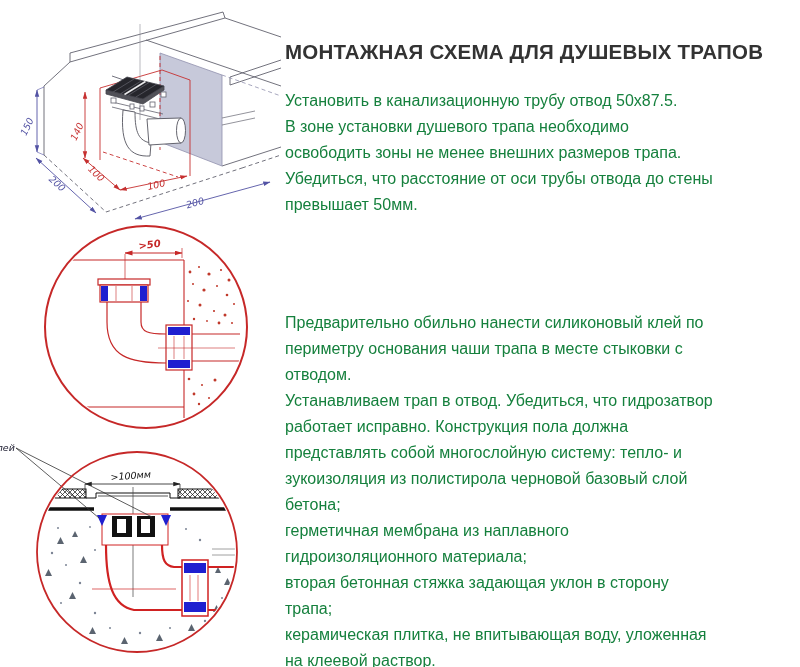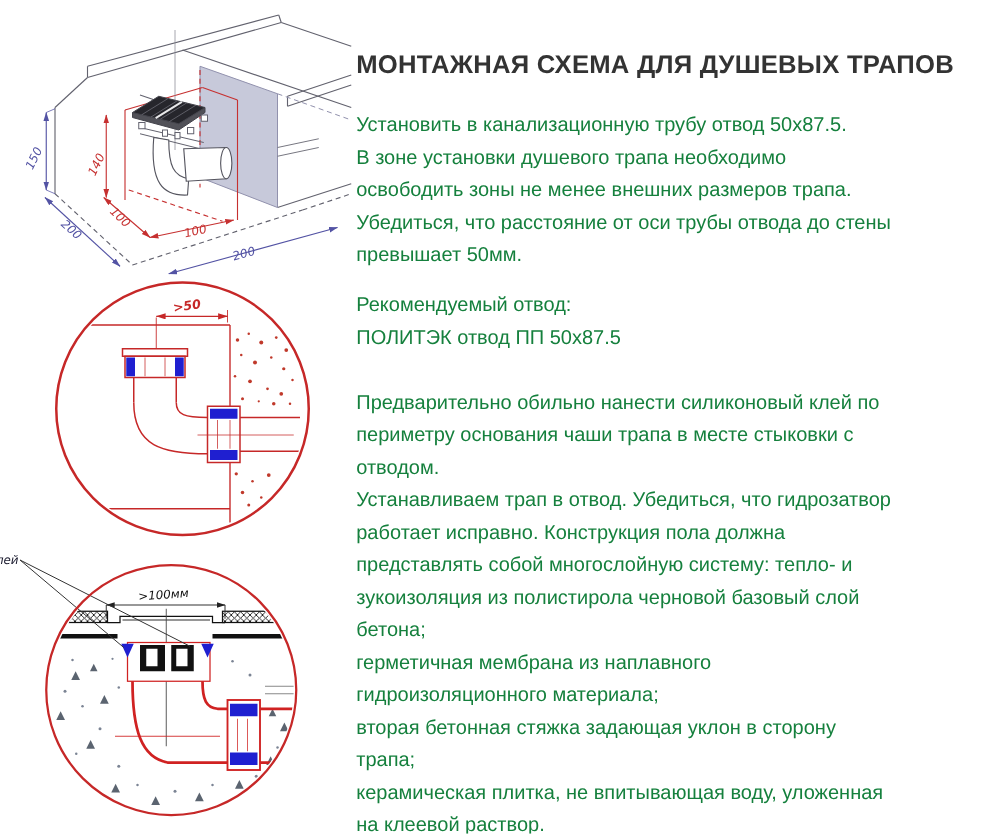--- a/index.html
+++ b/index.html
@@ -322,22 +322,20 @@
     </svg>
   </div>
 
   <div class="text-col">
     <h1 class="title">МОНТАЖНАЯ СХЕМА ДЛЯ ДУШЕВЫХ ТРАПОВ</h1>
     <p class="para p1">Установить в канализационную трубу отвод 50х87.5.
 В зоне установки душевого трапа необходимо
 освободить зоны не менее внешних размеров трапа.
 Убедиться, что расстояние от оси трубы отвода до стены
 превышает 50мм.</p>
-    <p class="para p2">Рекомендуемый отвод:
-ПОЛИТЭК отвод ПП 50х87.5</p>
     <p class="para p3">Предварительно обильно нанести силиконовый клей по
 периметру основания чаши трапа в месте стыковки с
 отводом.
 Устанавливаем трап в отвод. Убедиться, что гидрозатвор
 работает исправно. Конструкция пола должна
 представлять собой многослойную систему: тепло- и
 зукоизоляция из полистирола черновой базовый слой
 бетона;
 герметичная мембрана из наплавного
 гидроизоляционного материала;

